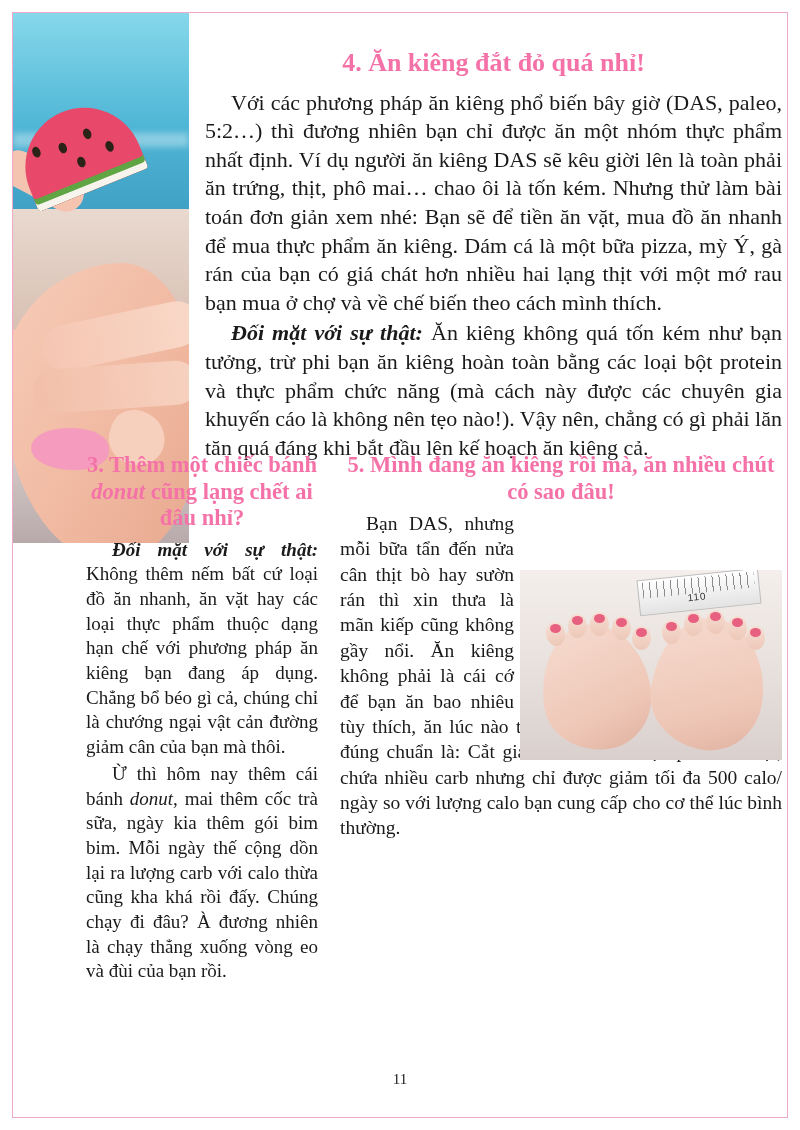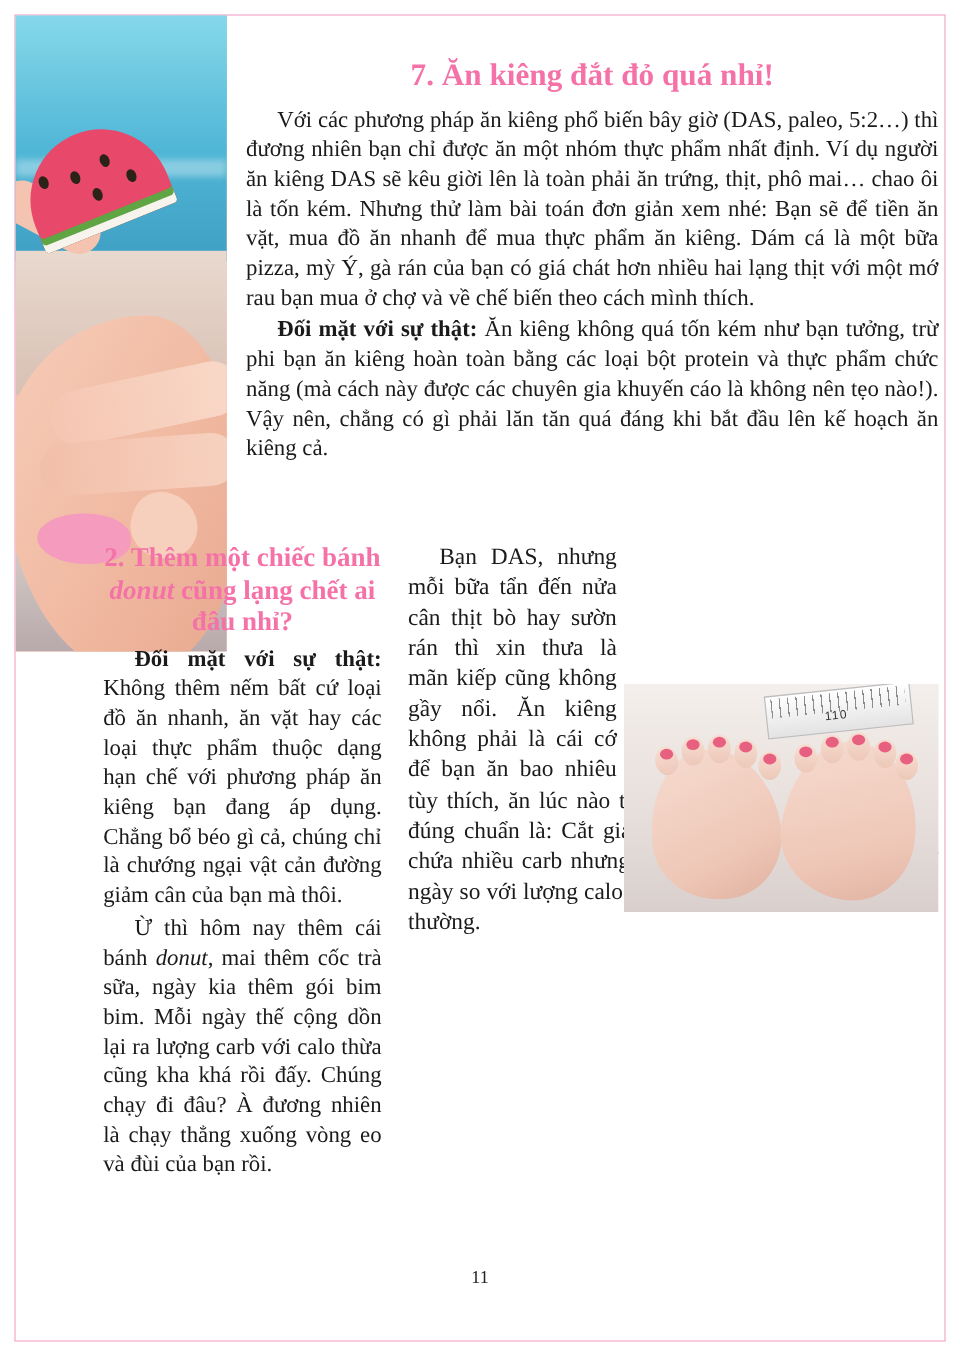--- a/index.html
+++ b/index.html
@@ -161,32 +161,32 @@
     text-align: center;
     line-height: 1.18;
   }
   p {
     margin: 0 0 2px 0;
     text-align: justify;
     text-justify: inter-word;
     line-height: 1.30;
   }
   .indent { text-indent: 26px; }
-  .bi { font-weight: bold; }
+  .bi { font-weight: bold; font-style: italic; }
   .it { font-style: italic; }
 
   
   .art4 {
     position: absolute;
     left: 205px;
     top: 48px;
     width: 577px;
   }
   .art4 h2.head { font-size: 26px; margin-bottom: 10px; }
-  .art4 p { font-size: 19px; }
+  .art4 p { font-size: 22px; }
 
   
   .art3 {
     position: absolute;
     left: 86px;
     top: 452px;
     width: 232px;
   }
   .art3 h2.head { font-size: 22.5px; }
   .art3 p { font-size: 19px; }
@@ -204,21 +204,21 @@
     float: right;
     width: 268px;
     height: 196px;
     shape-outside: margin-box;
   }
   .clearfix::after { content:""; display:block; clear:both; }
 
   .page-number {
     position: absolute;
     left: 0; right: 0;
-    bottom: 56px;
+    bottom: 42px;
     text-align: center;
     font-size: 15px;
     font-family: "Liberation Serif", serif;
     color: #222;
   }
 </style>
 </head>
 <body>
 
 <div class="page">
@@ -232,32 +232,33 @@
     <div class="pw-body"></div>
     <div class="pw-arm"></div>
     <div class="pw-melon"></div>
     <div class="pw-leg1"></div>
     <div class="pw-leg2"></div>
     <div class="pw-pink"></div>
     <div class="pw-foot"></div>
   </div>
 
   <div class="art4">
-    <h2 class="head">7. Ăn kiêng đắt đỏ quá nhỉ!</h2>
+    <h2 class="head">4. Ăn kiêng đắt đỏ quá nhỉ!</h2>
     <p class="indent">Với các phương pháp ăn kiêng phổ biến bây giờ (DAS, paleo, 5:2…) thì đương nhiên bạn chỉ được ăn một nhóm thực phẩm nhất định. Ví dụ người ăn kiêng DAS sẽ kêu giời lên là toàn phải ăn trứng, thịt, phô mai… chao ôi là tốn kém. Nhưng thử làm bài toán đơn giản xem nhé: Bạn sẽ để tiền ăn vặt, mua đồ ăn nhanh để mua thực phẩm ăn kiêng. Dám cá là một bữa pizza, mỳ Ý, gà rán của bạn có giá chát hơn nhiều hai lạng thịt với một mớ rau bạn mua ở chợ và về chế biến theo cách mình thích.</p>
     <p class="indent"><span class="bi">Đối mặt với sự thật:</span><span> Ăn kiêng không quá tốn kém như bạn tưởng, trừ phi bạn ăn kiêng hoàn toàn bằng các loại bột protein và thực phẩm chức năng (mà cách này được các chuyên gia khuyến cáo là không nên tẹo nào!). Vậy nên, chẳng có gì phải lăn tăn quá đáng khi bắt đầu lên kế hoạch ăn kiêng cả.</span></p>
   </div>
 
   <div class="art3">
-    <h2 class="head"><span>2. Thêm một chiếc bánh </span><span class="it">donut</span><span> cũng lạng chết ai đâu nhỉ?</span></h2>
+    <h2 class="head"><span>3. Thêm một chiếc bánh </span><span class="it">donut</span><span> cũng lạng chết ai đâu nhỉ?</span></h2>
     <p class="indent"><span class="bi">Đối mặt với sự thật:</span><span> Không thêm nếm bất cứ loại đồ ăn nhanh, ăn vặt hay các loại thực phẩm thuộc dạng hạn chế với phương pháp ăn kiêng bạn đang áp dụng. Chẳng bổ béo gì cả, chúng chỉ là chướng ngại vật cản đường giảm cân của bạn mà thôi.</span></p>
     <p class="indent"><span>Ừ thì hôm nay thêm cái bánh </span><span class="it">donut</span><span>, mai thêm cốc trà sữa, ngày kia thêm gói bim bim. Mỗi ngày thế cộng dồn lại ra lượng carb với calo thừa cũng kha khá rồi đấy. Chúng chạy đi đâu? À đương nhiên là chạy thẳng xuống vòng eo và đùi của bạn rồi.</span></p>
   </div>
 
   <div class="art5 clearfix">
+    <h2 class="head">5. Mình đang ăn kiêng rồi mà, ăn nhiều chút có sao đâu!</h2>
     <div class="art5-wrapblock"></div>
     <p class="indent">Bạn DAS, nhưng mỗi bữa tẩn đến nửa cân thịt bò hay sườn rán thì xin thưa là mãn kiếp cũng không gầy nổi. Ăn kiêng không phải là cái cớ để bạn ăn bao nhiêu tùy thích, ăn lúc nào tùy thích. Phương pháp ăn kiêng đúng chuẩn là: Cắt giảm các nhóm thực phẩm có hại, chứa nhiều carb nhưng chỉ được giảm tối đa 500 calo/ ngày so với lượng calo bạn cung cấp cho cơ thể lúc bình thường.</p>
   </div>
 
   <div class="photo-scale">
     <div class="ps-bg"></div>
     <div class="ps-ruler">
       <span class="ps-num">110</span>
     </div>
     <div class="foot foot-l"></div>

